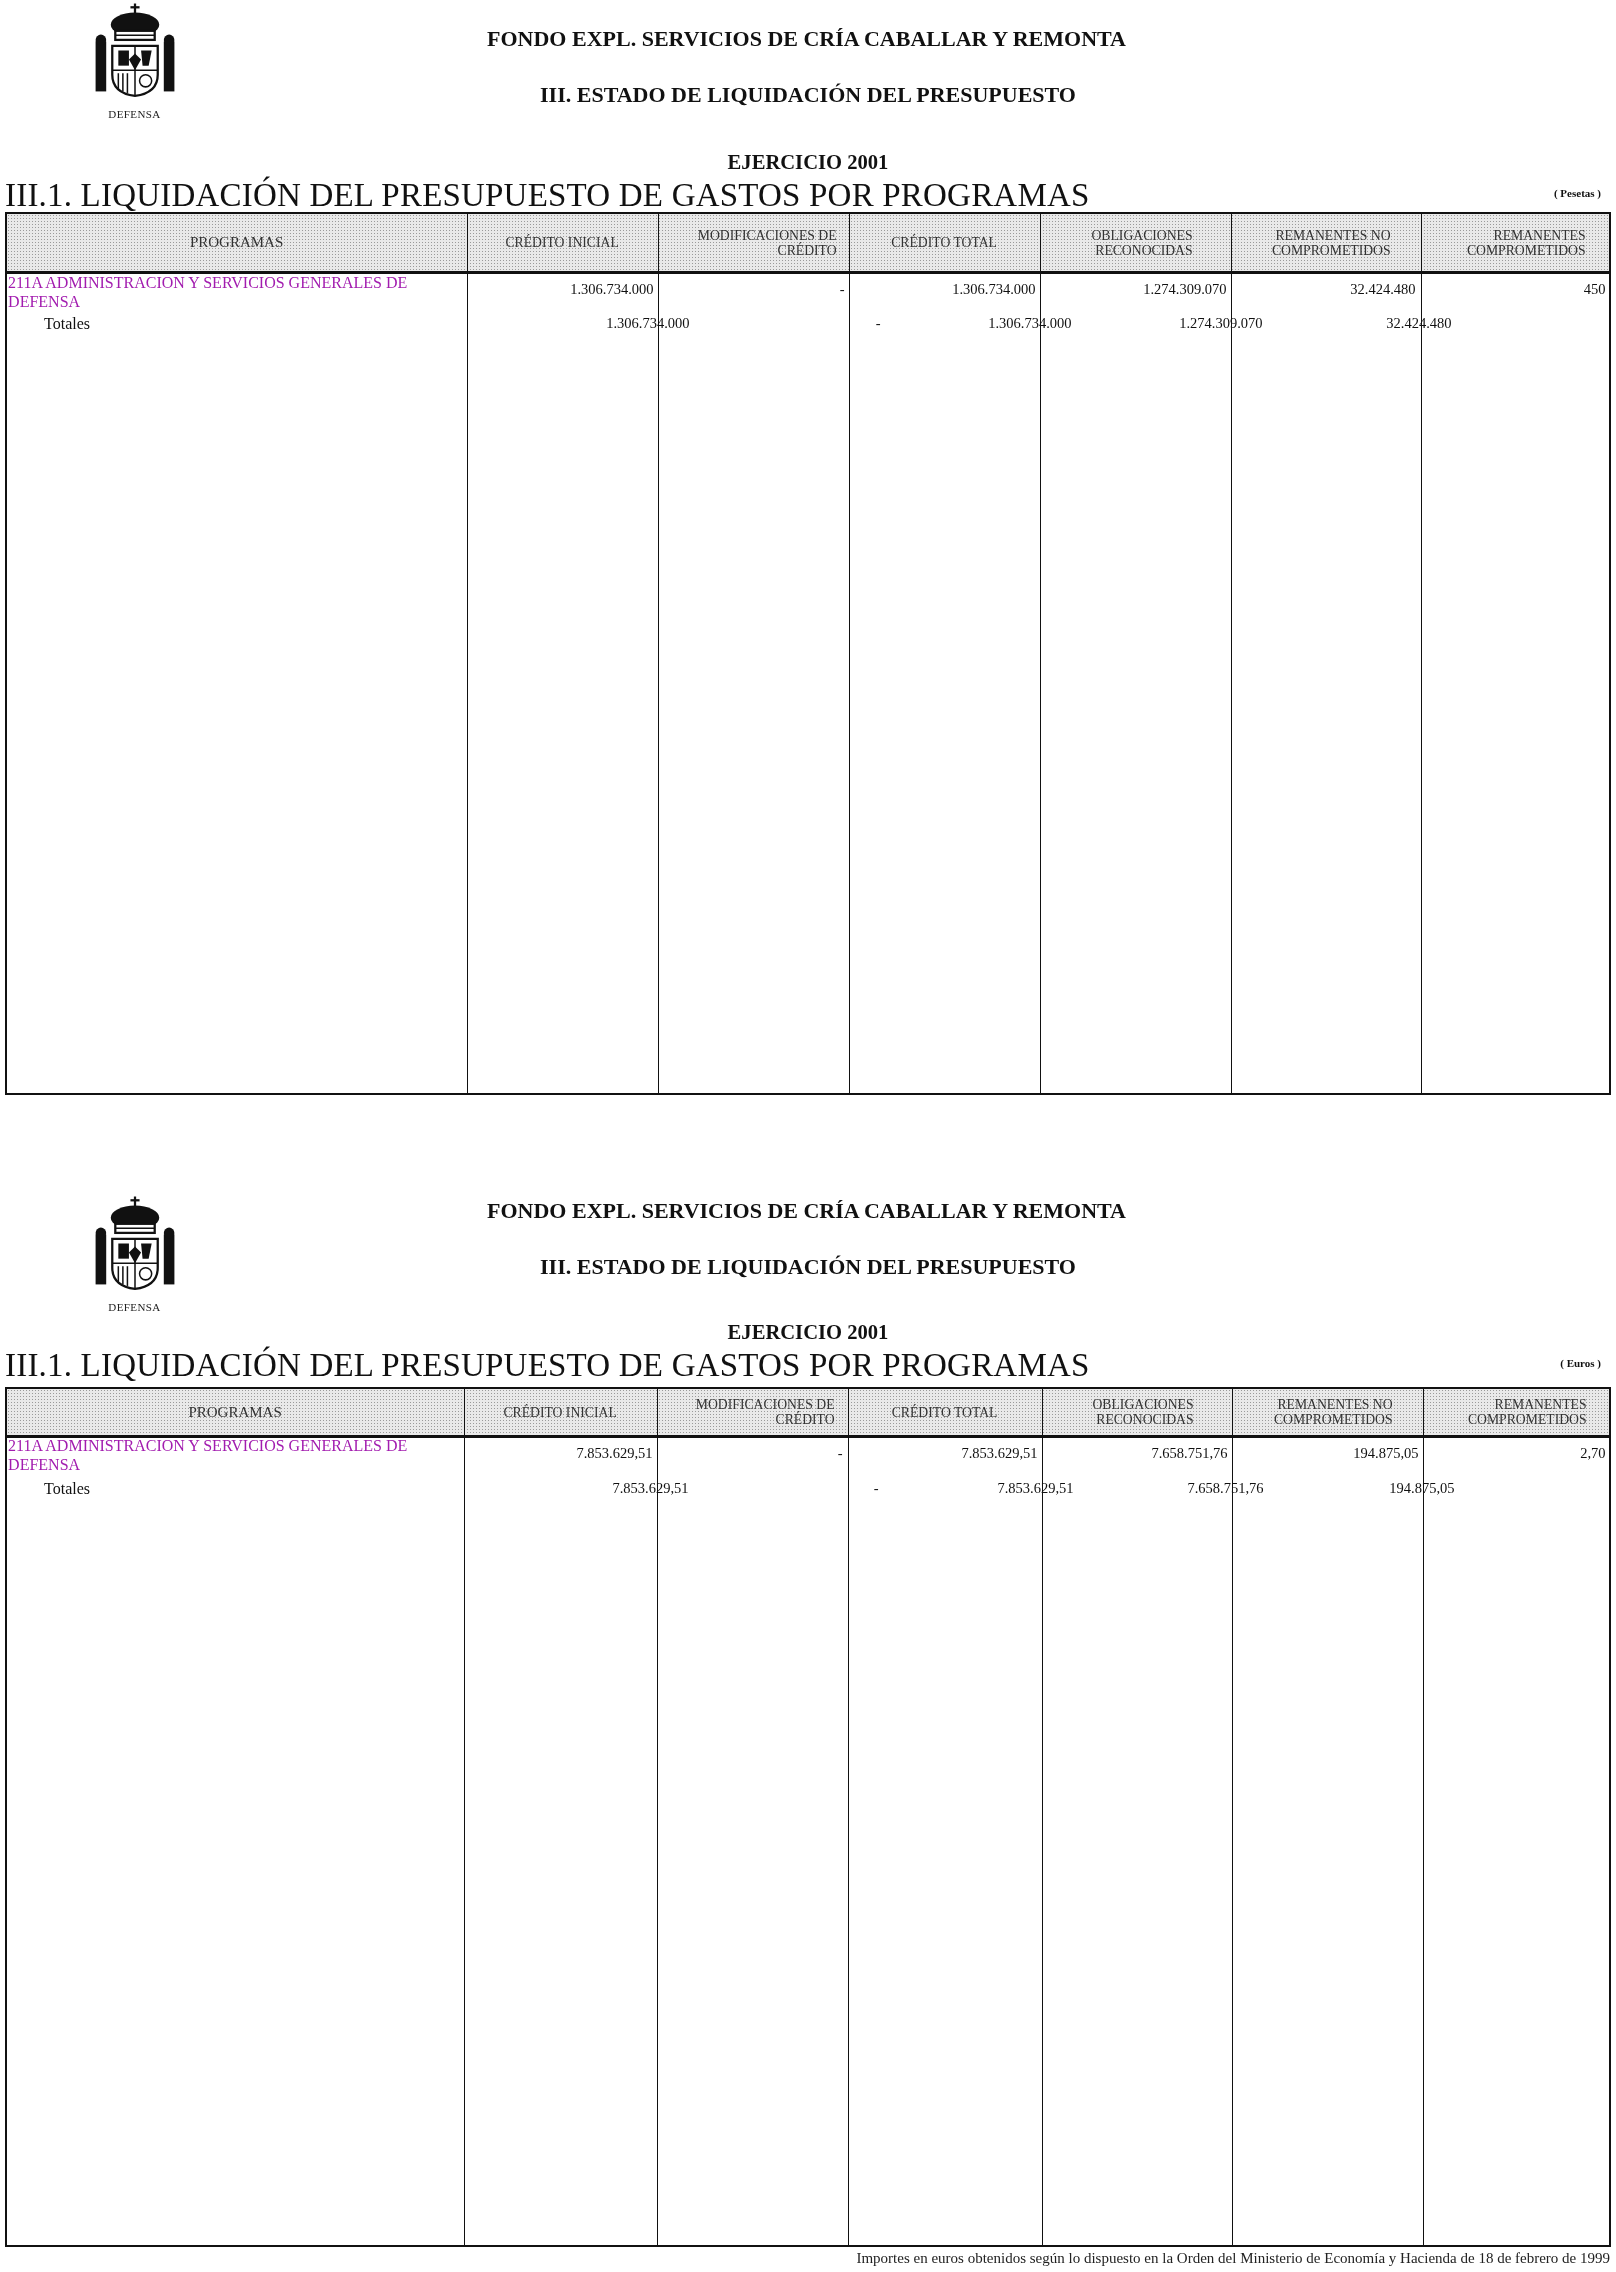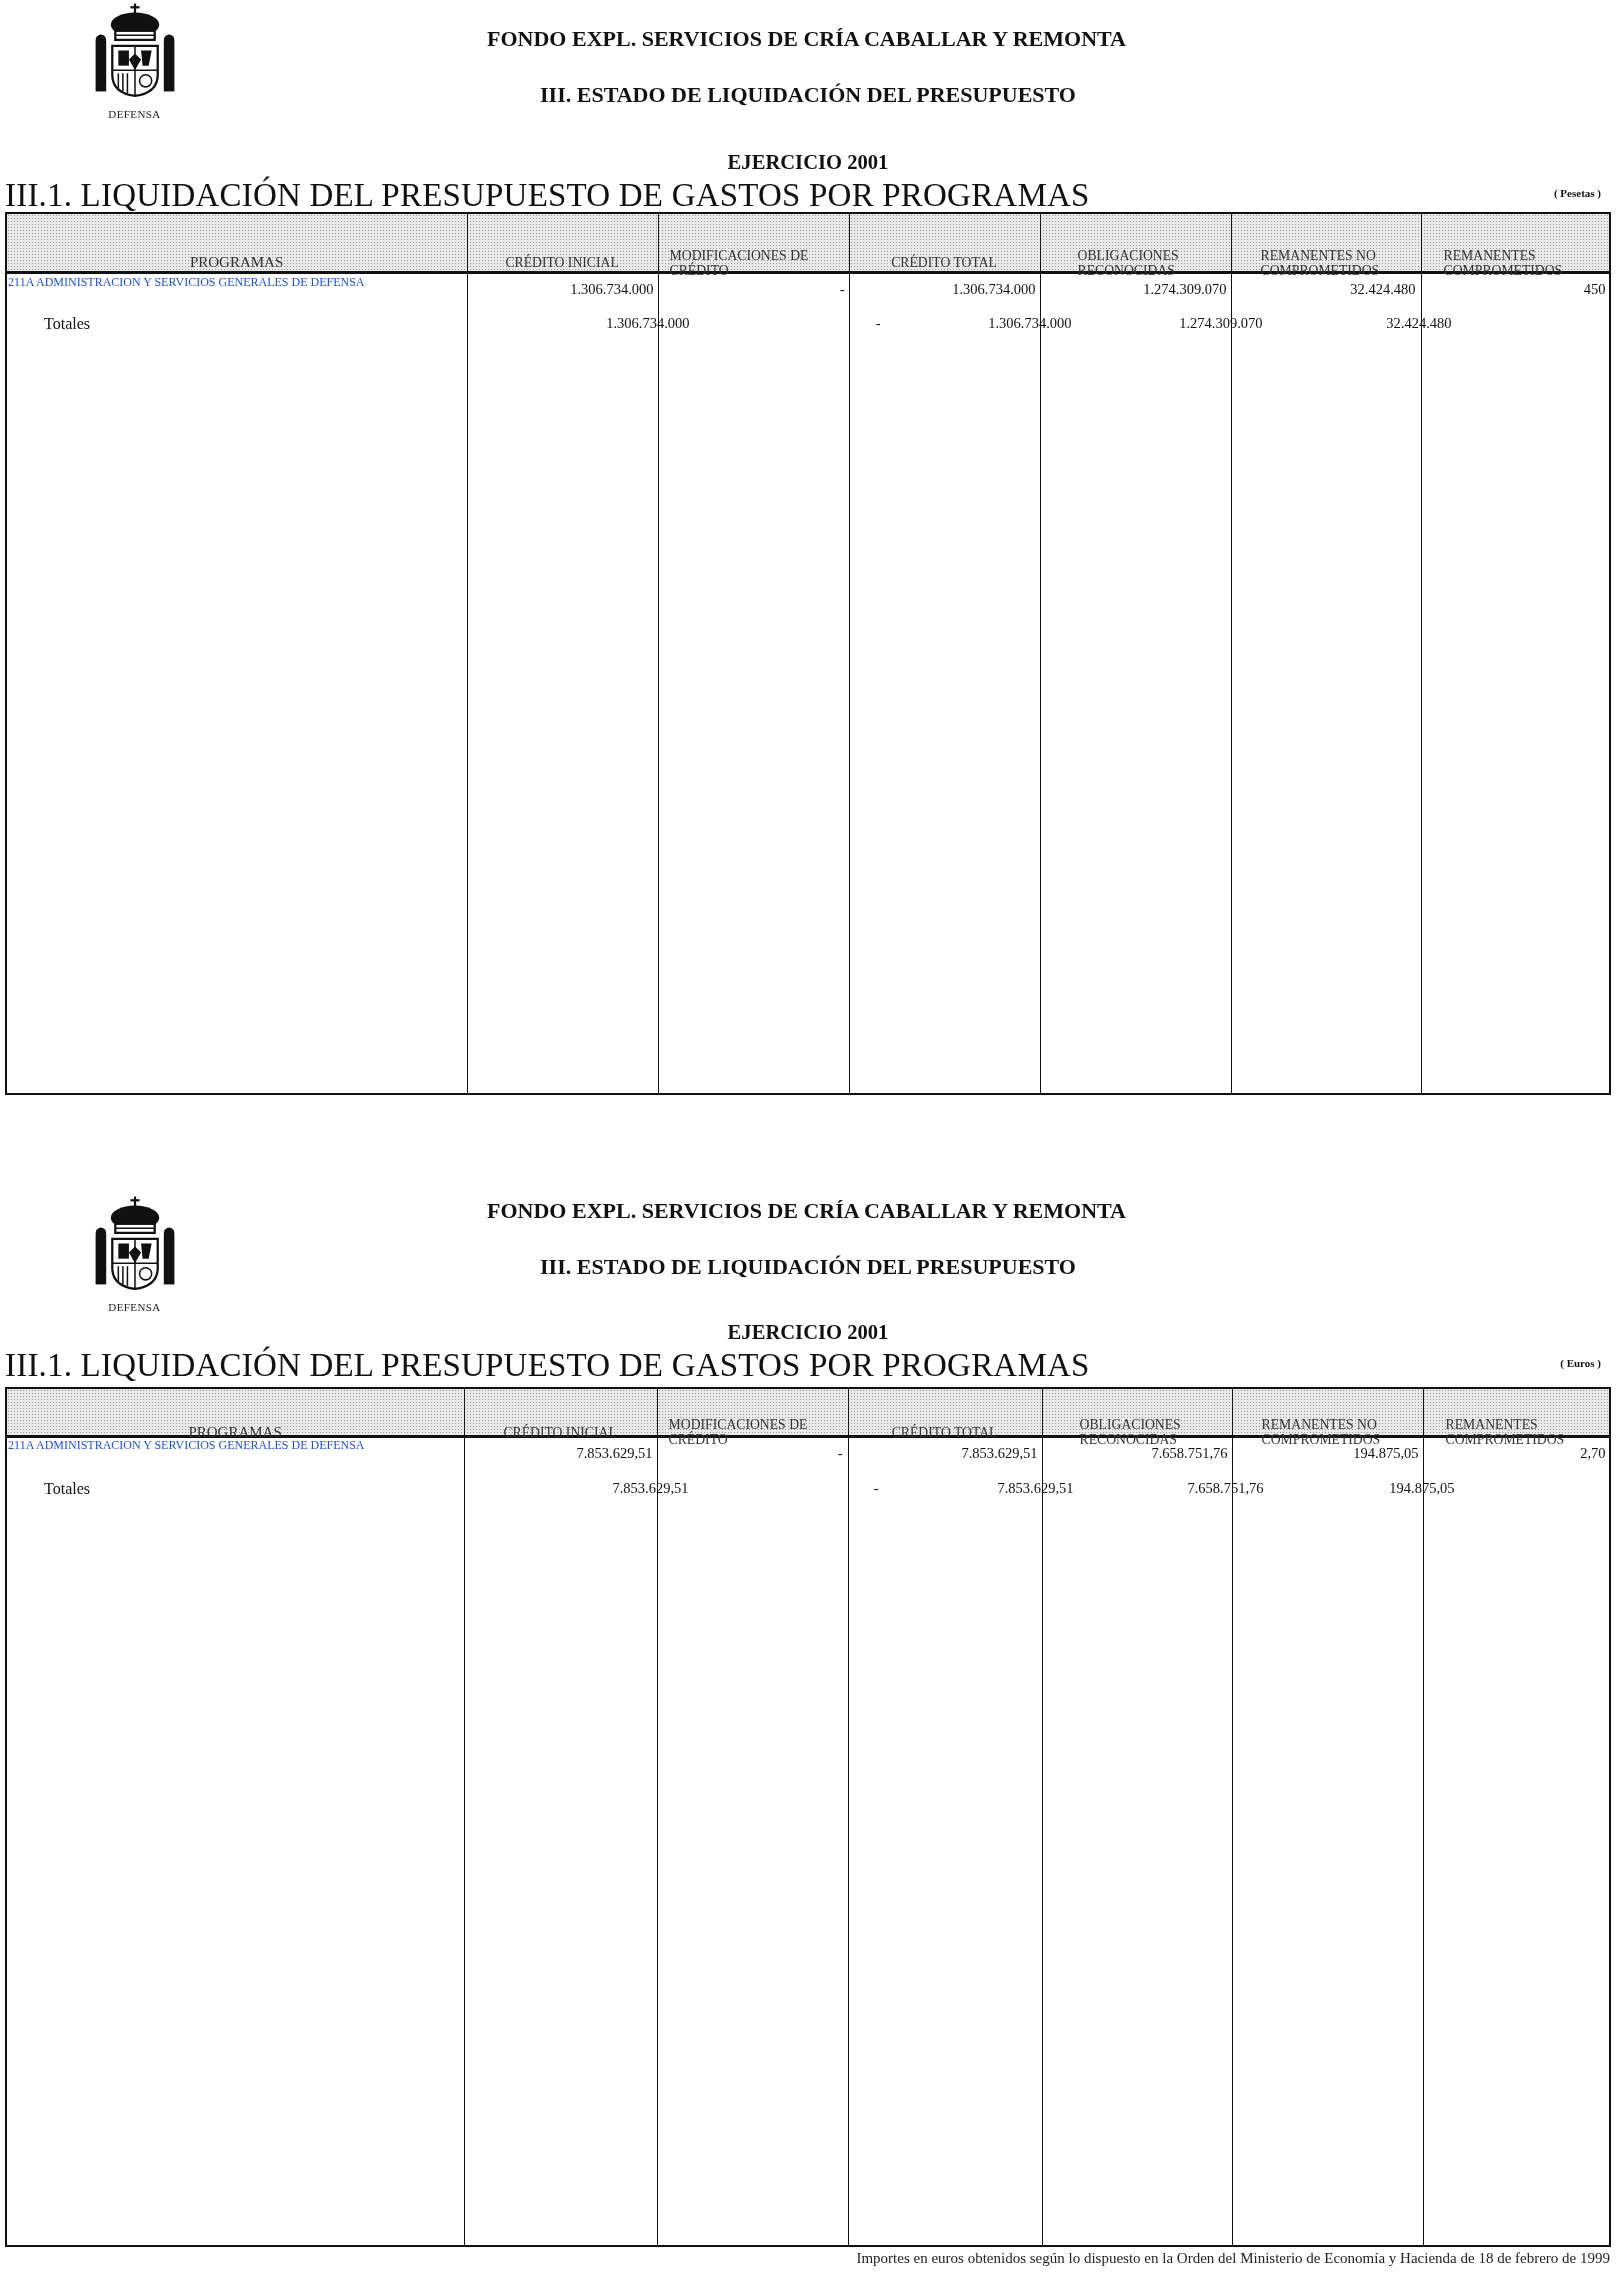--- a/index.html
+++ b/index.html
@@ -41,29 +41,29 @@
   .tbl .hdr {
     position: absolute; left: 0; right: 0; top: 0;
     border-bottom: 3px solid #111;
     background-color: #e9e9e9;
     background-image: radial-gradient(#9a9a9a 0.7px, transparent 0.9px);
     background-size: 3px 3px;
   }
   .col-line { position: absolute; top: 0; bottom: 0; width: 0; border-left: 1.5px solid #111; }
   .hcell {
     position: absolute; top: 0; bottom: 0; display: flex; align-items: center; justify-content: center;
-    text-align: left; font-size: 13.7px; line-height: 15px; color: #333; text-transform: uppercase; margin-top: 20px;
+    text-align: right; font-size: 13.7px; line-height: 15px; color: #333; text-transform: uppercase;
   }
   .hcell.programas { font-size: 15px; }
   .cell {
     position: absolute; font-size: 14.5px; line-height: 17px; white-space: nowrap;
   }
   .cell.num { text-align: right; }
   .cell.bold { font-weight: normal; padding-left: 36px; }
-  .cell.desc { white-space: normal; font-size: 12px; line-height: 19px; color: #1d4ed8; }
+  .cell.desc { white-space: normal; font-size: 16px; line-height: 19px; color: #a21caf; }
   .footer-note {
     position: absolute; right: 6px; top: 2250px; font-size: 15px; color: #222;
   }
 </style>
 </head>
 <body>
 
 <div class="section" style="top:0; height:1104px;">
   <div class="logo" style="top:1.5px;">
     <svg width="88" height="97" viewBox="0 0 116 128">

